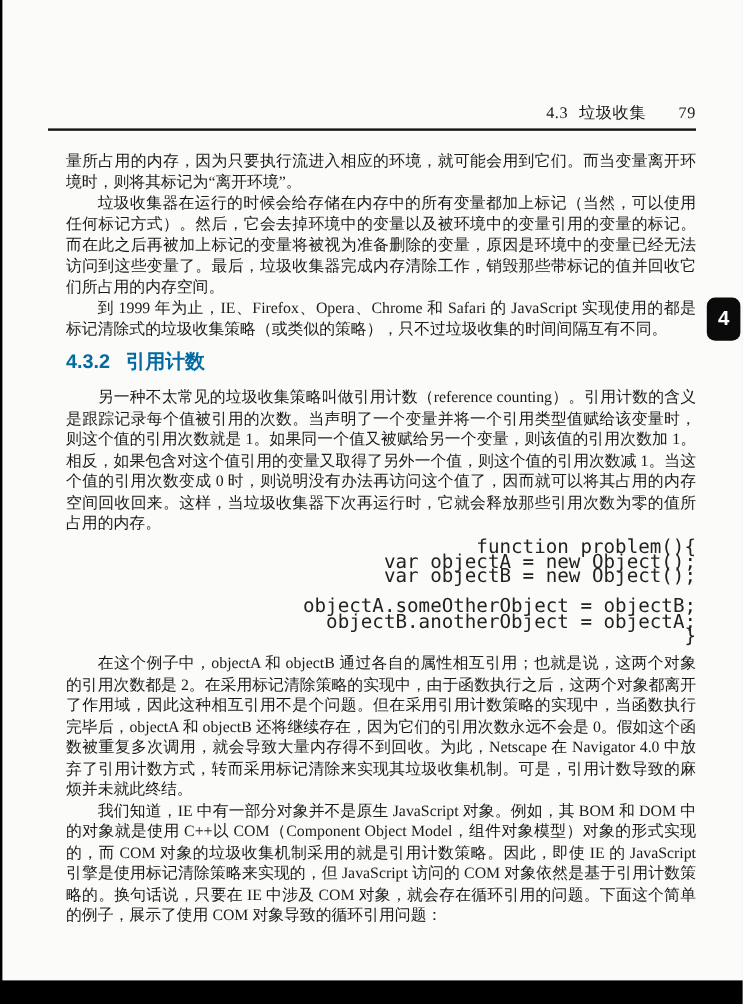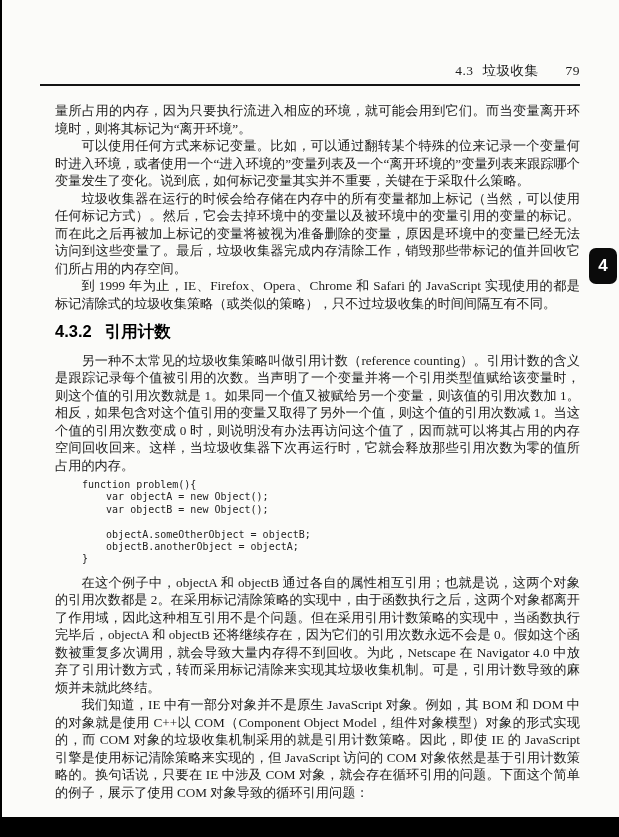--- a/index.html
+++ b/index.html
@@ -29,21 +29,21 @@
     position: absolute; right: 2px; top: 248px;
     width: 28px; height: 36px;
     background: #0b0b0b; color: #fff;
     border-radius: 7px;
     display: flex; align-items: center; justify-content: center;
     font-family: "Liberation Sans", "DejaVu Sans", sans-serif;
     font-weight: bold; font-size: 17px;
   }
   .running-head {
     margin: 0 39px 0 40px;
-    padding-top: 62px;
+    padding-top: 85px;
     padding-bottom: 4px;
     border-bottom: 2px solid #141414;
     text-align: right;
     font-size: 13.5px;
     letter-spacing: 0.5px;
   }
   .rh-section { margin-right: 9px; }
   .rh-title   { margin-right: 27px; }
   .content {
     margin: 16px 39px 0 55px;
@@ -54,33 +54,33 @@
   .content p {
     margin: 0;
     text-indent: 2em;
     font-family: Liberation Serif, serif;
   }
   .content p.cont { text-indent: 0; }
   h2.sec-heading {
     font-family: "Liberation Sans", "DejaVu Sans", sans-serif;
     font-size: 16.5px;
     font-weight: bold;
-    color: #000000;
+    color: #0369a1;
     margin: 11px 0 11px 0;
     text-align: left;
   }
   .sec-num { margin-right: 13px; }
   pre.code-block {
     font-family: "DejaVu Sans Mono", "Liberation Mono", monospace;
-    font-size: 10px;
+    font-size: 16px;
     line-height: 12.4px;
     color: #222;
     margin: 5px 0 8px 27px;
     white-space: pre;
-    text-align: left;
+    text-align: right;
   }
 </style>
 </head>
 <body>
 
 <div class="page">
 
   <div class="left-border"></div>
 
   <div class="chapter-tab">
@@ -88,21 +88,20 @@
   </div>
 
   <div class="running-head">
     <span class="rh-section">4.3</span><span class="rh-title">垃圾收集</span><span class="rh-page">79</span>
   </div>
 
   <div class="content">
 
     <p class="cont">量所占用的内存，因为只要执行流进入相应的环境，就可能会用到它们。而当变量离开环境时，则将其标记为“离开环境”。</p>
 
-    <p>可以使用任何方式来标记变量。比如，可以通过翻转某个特殊的位来记录一个变量何时进入环境，或者使用一个“进入环境的”变量列表及一个“离开环境的”变量列表来跟踪哪个变量发生了变化。说到底，如何标记变量其实并不重要，关键在于采取什么策略。</p>
 
     <p>垃圾收集器在运行的时候会给存储在内存中的所有变量都加上标记（当然，可以使用任何标记方式）。然后，它会去掉环境中的变量以及被环境中的变量引用的变量的标记。而在此之后再被加上标记的变量将被视为准备删除的变量，原因是环境中的变量已经无法访问到这些变量了。最后，垃圾收集器完成内存清除工作，销毁那些带标记的值并回收它们所占用的内存空间。</p>
 
     <p>到 1999 年为止，IE、Firefox、Opera、Chrome 和 Safari 的 JavaScript 实现使用的都是标记清除式的垃圾收集策略（或类似的策略），只不过垃圾收集的时间间隔互有不同。</p>
 
     <h2 class="sec-heading">
       <span class="sec-num">4.3.2</span><span>引用计数</span>
     </h2>
 
     <p>另一种不太常见的垃圾收集策略叫做引用计数（reference counting）。引用计数的含义是跟踪记录每个值被引用的次数。当声明了一个变量并将一个引用类型值赋给该变量时，则这个值的引用次数就是 1。如果同一个值又被赋给另一个变量，则该值的引用次数加 1。相反，如果包含对这个值引用的变量又取得了另外一个值，则这个值的引用次数减 1。当这个值的引用次数变成 0 时，则说明没有办法再访问这个值了，因而就可以将其占用的内存空间回收回来。这样，当垃圾收集器下次再运行时，它就会释放那些引用次数为零的值所占用的内存。</p>

